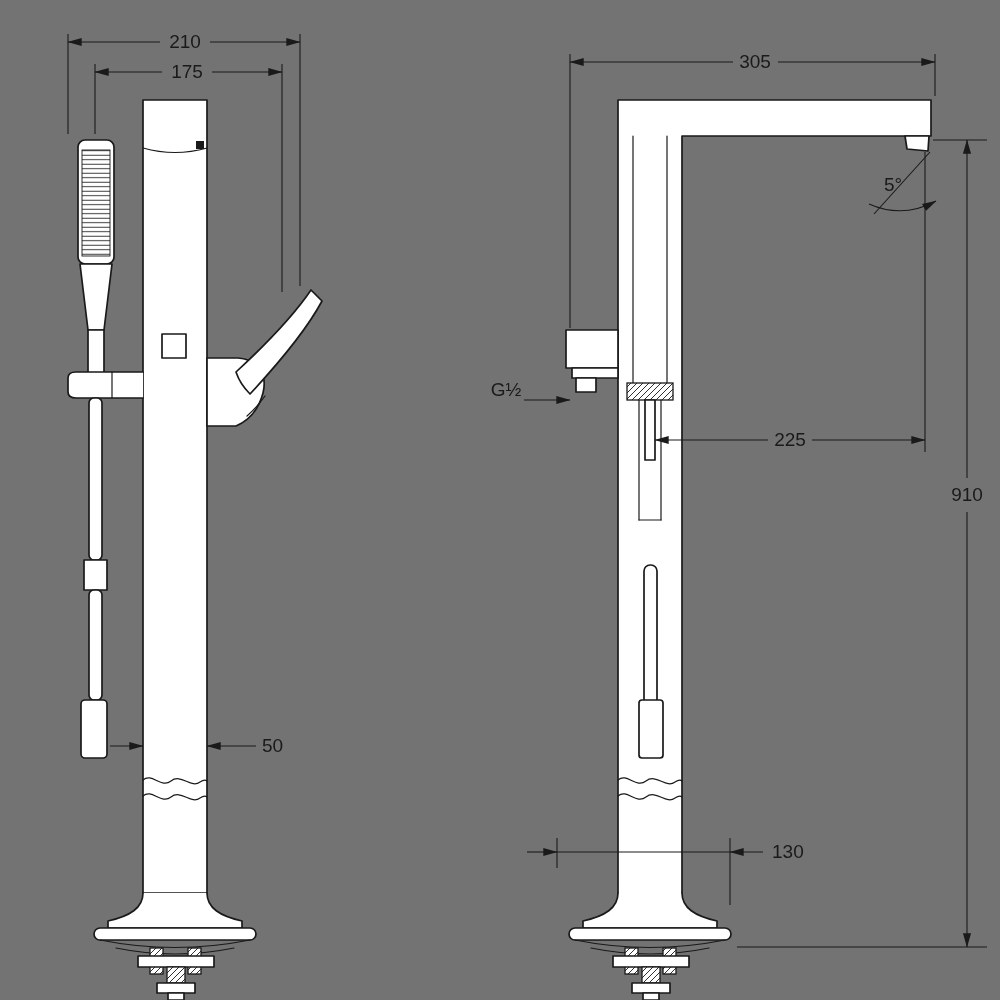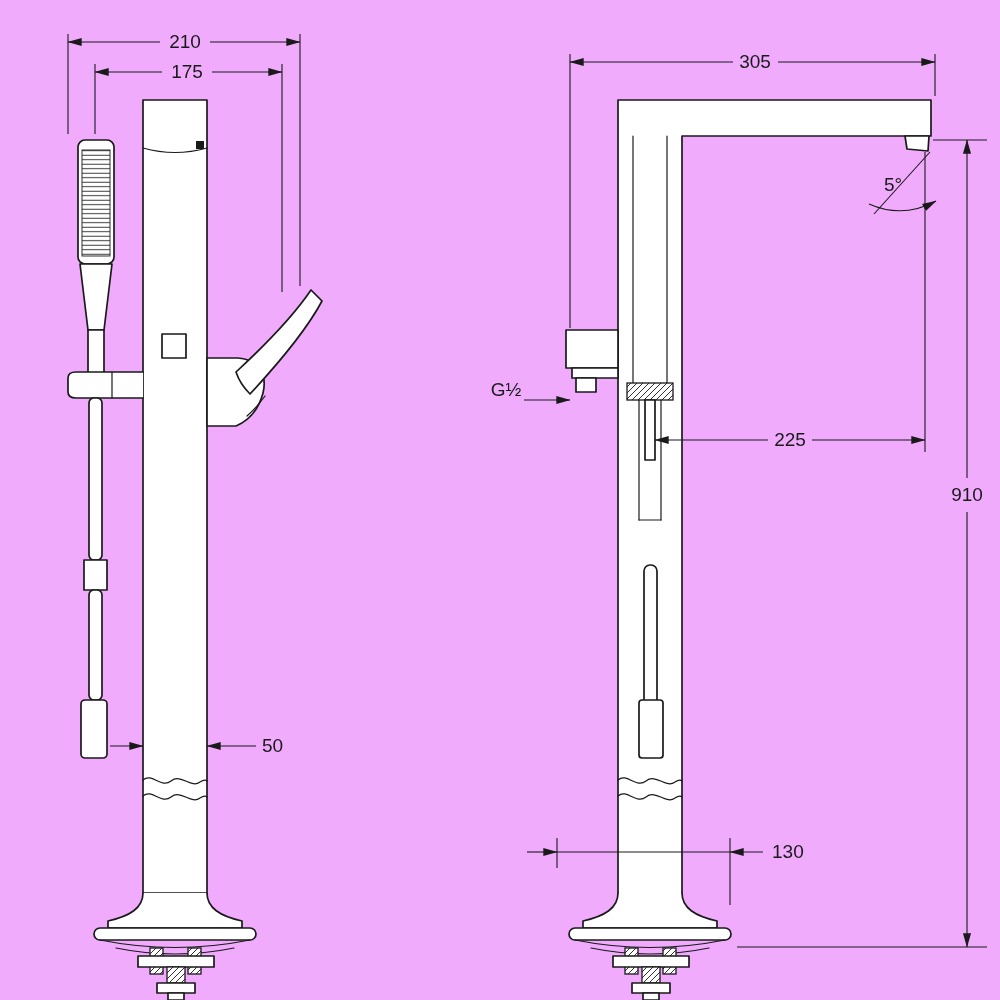--- a/index.html
+++ b/index.html
@@ -6,21 +6,21 @@
     margin: 0;
     padding: 0;
     background: #ffffff;
     width: 1000px;
     height: 1000px;
     overflow: hidden;
   }
   .sheet {
     width: 1000px;
     height: 1000px;
-    background: #f0abfc;
+    background: #737373;
     position: relative;
   }
   svg {
     display: block;
     font-family: "Liberation Sans", "DejaVu Sans", sans-serif;
   }
   .obj  { stroke: #1a1a1a; stroke-width: 1.7; fill: none; stroke-linejoin: round; stroke-linecap: round; }
   .objf { stroke: #1a1a1a; stroke-width: 1.7; fill: #ffffff; stroke-linejoin: round; stroke-linecap: round; }
   .det  { stroke: #1a1a1a; stroke-width: 1.2; fill: none; stroke-linecap: round; }
   .dim  { stroke: #1a1a1a; stroke-width: 1.1; fill: none; stroke-linecap: butt; }

